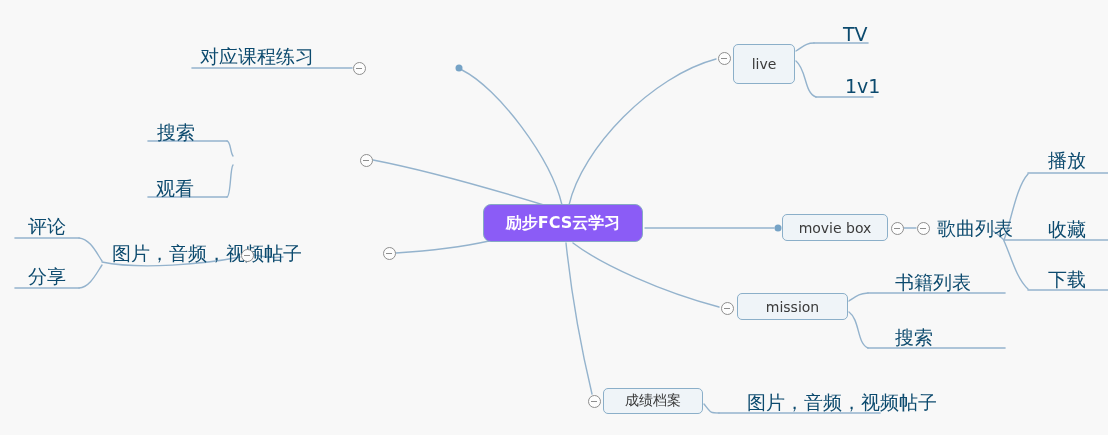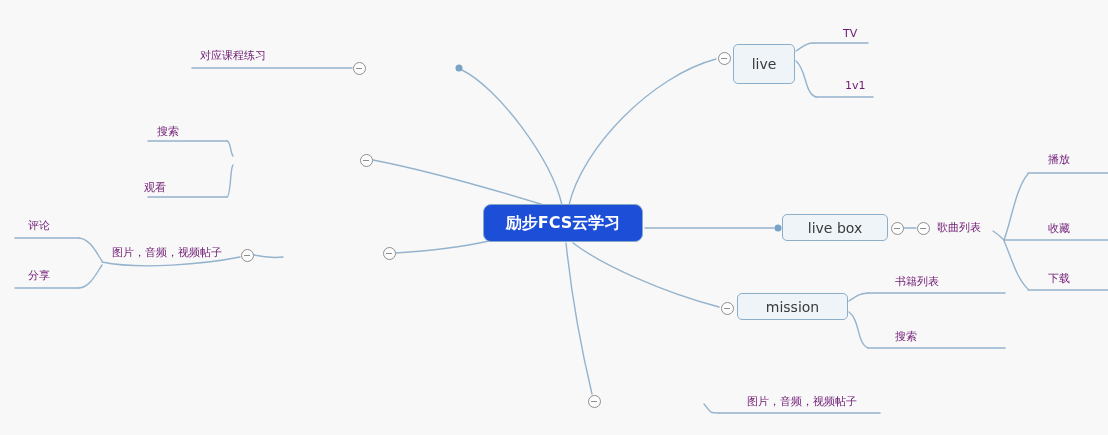--- a/index.html
+++ b/index.html
@@ -8,25 +8,25 @@
     position:relative;width:1108px;height:435px;background:#f8f8f8;overflow:hidden;
   }
   svg.edges{position:absolute;left:0;top:0;}
   .node{
     position:absolute;box-sizing:border-box;
     background:#eff4f8;border:1px solid #8bafc9;border-radius:5px;
     display:flex;align-items:center;justify-content:center;
     font-size:14px;color:#3a3a3a;white-space:nowrap;
   }
   .node.root{
-    background:#1d4ed8;border:1px solid #86a9c4;border-radius:8px;
+    background:#8b5cf6;border:1px solid #86a9c4;border-radius:8px;
     color:#ffffff;font-weight:bold;font-size:16px;
   }
   .leaf{
-    position:absolute;font-size:11px;color:#701a75;white-space:nowrap;line-height:14px;text-align:center;
+    position:absolute;font-size:19px;color:#0c4a6e;white-space:nowrap;line-height:14px;text-align:center;
   }
   .expander{
     position:absolute;width:13px;height:13px;box-sizing:border-box;
     border:1px solid #8e8e8e;border-radius:50%;background:#fdfdfd;
   }
   .expander::after{
     content:"";position:absolute;left:2.5px;top:5.1px;width:6px;height:1.2px;background:#8e8e8e;
   }
 </style>
 </head>
@@ -84,29 +84,32 @@
   </svg>
 
   <div class="node root" style="left:483px;top:204px;width:160px;height:38px">
     <span>励步FCS云学习</span>
   </div>
 
   <div class="node" style="left:733px;top:44px;width:62px;height:40px">
     <span>live</span>
   </div>
   <div class="node" style="left:782px;top:214px;width:106px;height:27px">
-    <span>live box</span>
+    <span>movie box</span>
   </div>
   <div class="node" style="left:737px;top:293px;width:111px;height:27px">
     <span>mission</span>
   </div>
+  <div class="node" style="left:603px;top:388px;width:100px;height:26px">
+    <span>成绩档案</span>
+  </div>
 
   <div class="leaf" style="left:200px;top:49px">对应课程练习</div>
   <div class="leaf" style="left:157px;top:125px">搜索</div>
-  <div class="leaf" style="left:144px;top:181px">观看</div>
+  <div class="leaf" style="left:156px;top:181px">观看</div>
   <div class="leaf" style="left:112px;top:246px">图片，音频，视频帖子</div>
   <div class="leaf" style="left:28px;top:219px">评论</div>
   <div class="leaf" style="left:28px;top:269px">分享</div>
   <div class="leaf" style="left:843px;top:27px">TV</div>
   <div class="leaf" style="left:845px;top:79px">1v1</div>
   <div class="leaf" style="left:937px;top:221px">歌曲列表</div>
   <div class="leaf" style="left:1048px;top:153px">播放</div>
   <div class="leaf" style="left:1048px;top:222px">收藏</div>
   <div class="leaf" style="left:1048px;top:272px">下载</div>
   <div class="leaf" style="left:895px;top:275px">书籍列表</div>

